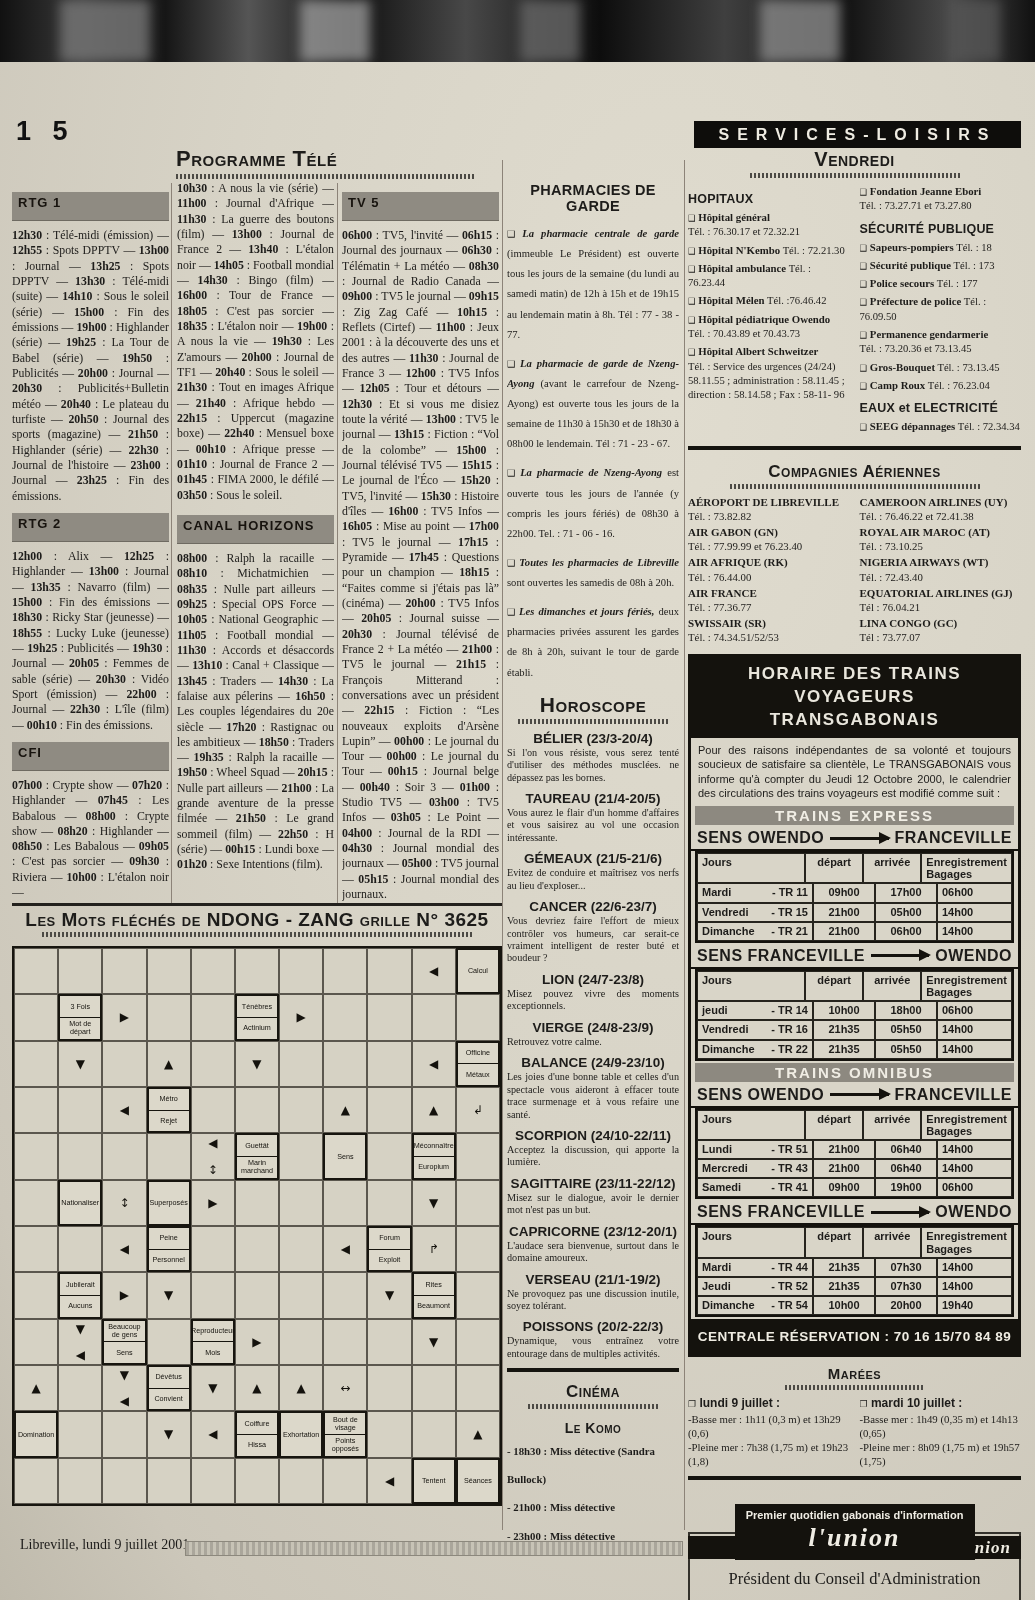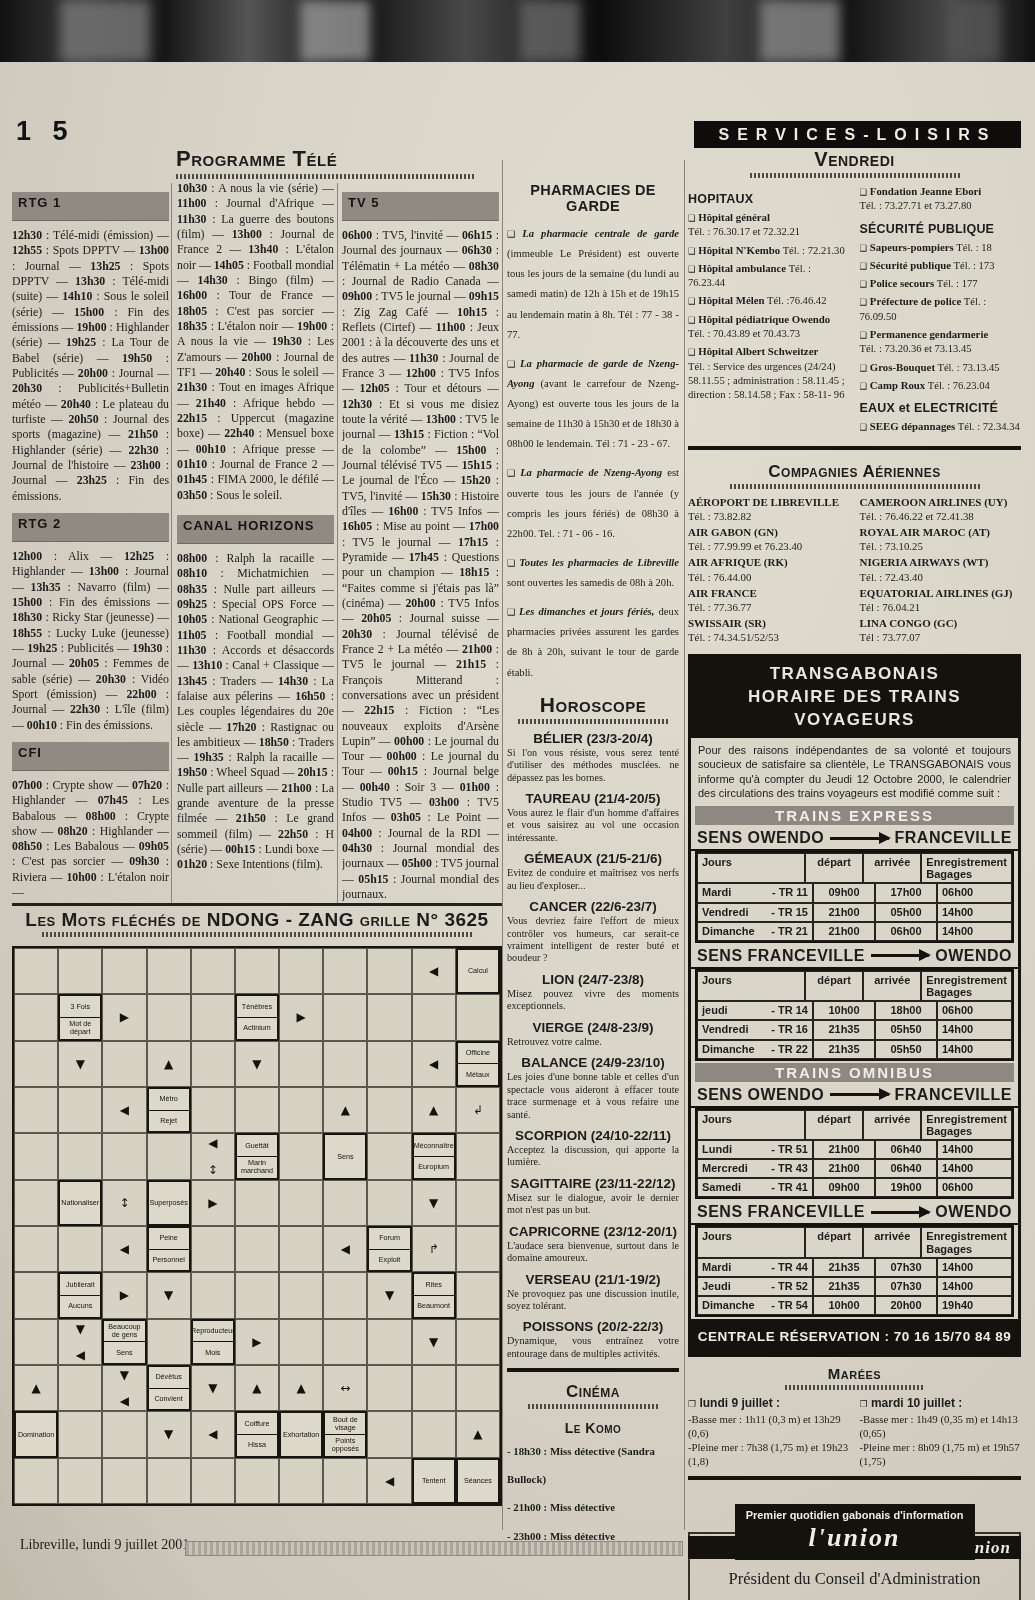--- a/index.html
+++ b/index.html
@@ -566,22 +566,22 @@
           <div class="ai"><b>CAMEROON AIRLINES (UY)</b><br>Tél. : 76.46.22 et 72.41.38</div>
           <div class="ai"><b>ROYAL AIR MAROC (AT)</b><br>Tél. : 73.10.25</div>
           <div class="ai"><b>NIGERIA AIRWAYS (WT)</b><br>Tél. : 72.43.40</div>
           <div class="ai"><b>EQUATORIAL AIRLINES (GJ)</b><br>Tél : 76.04.21</div>
           <div class="ai"><b>LINA CONGO (GC)</b><br>Tél : 73.77.07</div>
         </div>
     </div>
 
     <div id="train-box">
       <div id="tg-head">
+        <div>HORAIRE DES TRAINS VOYAGEURS</div>
         <div>TRANSGABONAIS</div>
-        <div>HORAIRE DES TRAINS VOYAGEURS</div>
       </div>
       <p id="tg-intro">Pour des raisons indépendantes de sa volonté et toujours soucieux de satisfaire sa clientèle, Le TRANSGABONAIS vous informe qu'à compter du Jeudi 12 Octobre 2000, le calendrier des circulations des trains voyageurs est modifié comme suit :</p>
       <div class="banner">TRAINS EXPRESS</div>
       <div>
           <div class="sens">
             <span>SENS OWENDO</span>
             <span class="sensline"></span>
             <span>FRANCEVILLE</span>
           </div>
           <div class="ttab">

